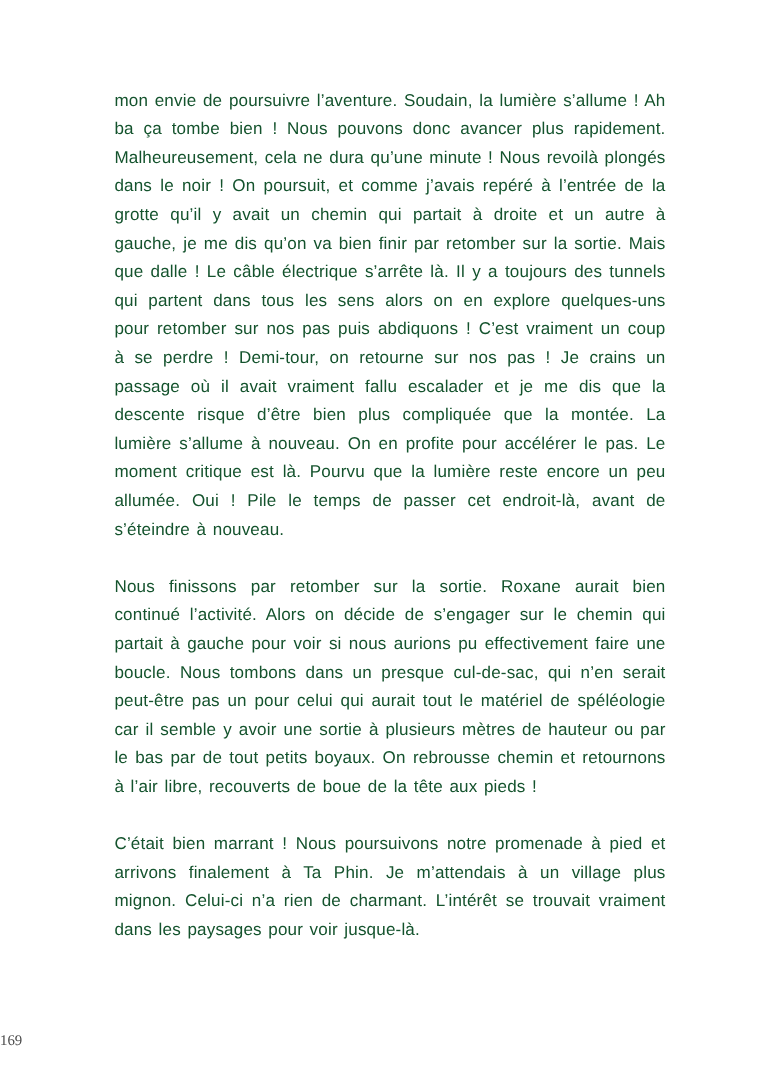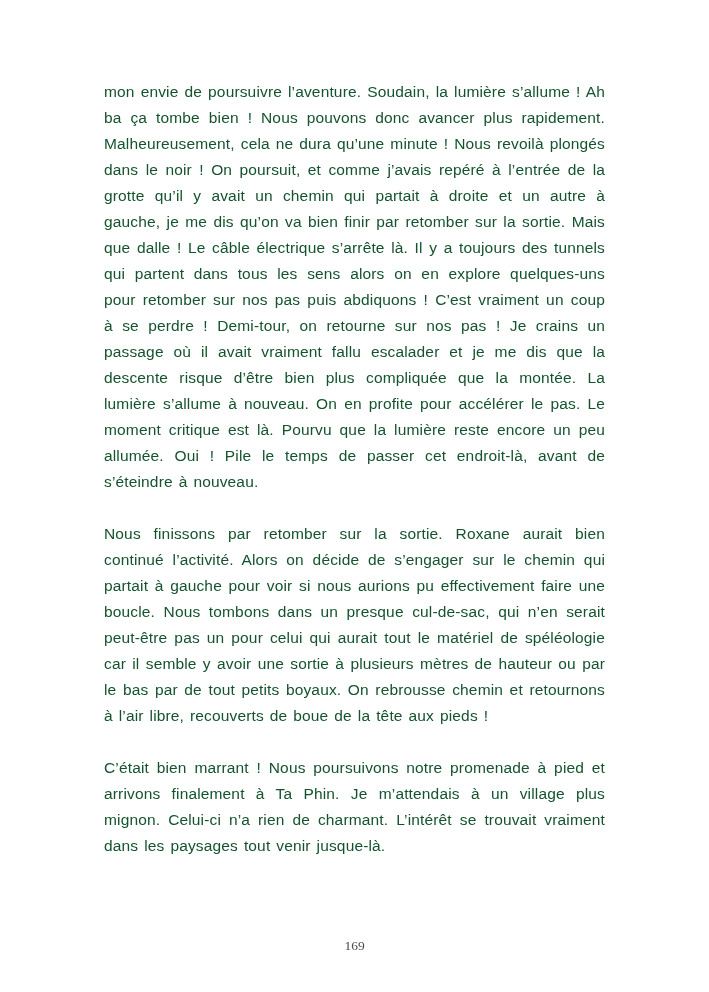--- a/index.html
+++ b/index.html
@@ -31,29 +31,29 @@
     margin: 0 0 26px 0;
   }
   .text-block p:last-child {
     margin-bottom: 0;
   }
   .page-number {
     position: absolute;
     left: 0;
     right: 0;
     top: 938px;
-    text-align: center;
+    text-align: left;
     font-family: "Liberation Serif", serif;
     font-size: 13.5px;
     color: #4a4a4a;
   }
 </style>
 </head>
 <body>
 
 <div class="page">
   <div class="text-block">
     <p>mon envie de poursuivre l’aventure. Soudain, la lumière s’allume ! Ah ba ça tombe bien ! Nous pouvons donc avancer plus rapidement. Malheureusement, cela ne dura qu’une minute ! Nous revoilà plongés dans le noir ! On poursuit, et comme j’avais repéré à l’entrée de la grotte qu’il y avait un chemin qui partait à droite et un autre à gauche, je me dis qu’on va bien finir par retomber sur la sortie. Mais que dalle ! Le câble électrique s’arrête là. Il y a toujours des tunnels qui partent dans tous les sens alors on en explore quelques-uns  pour retomber sur nos pas puis abdiquons ! C’est vraiment un coup à se perdre ! Demi-tour, on retourne sur nos pas ! Je crains un passage où il avait vraiment fallu escalader et je me dis que la descente risque d’être bien plus compliquée que la montée. La lumière s’allume à nouveau. On en profite pour accélérer le pas. Le moment critique est là. Pourvu que la lumière reste encore un peu allumée. Oui ! Pile le temps de passer cet endroit-là, avant de s’éteindre à nouveau.</p>
     <p>Nous finissons par retomber sur la sortie. Roxane aurait bien continué l’activité. Alors on décide de s’engager sur le chemin qui partait à gauche pour voir si nous aurions pu effectivement faire une boucle. Nous tombons dans un presque cul-de-sac, qui n’en serait peut-être pas un pour celui qui aurait tout le matériel de spéléologie car il semble y avoir une sortie à plusieurs mètres de hauteur ou par le bas par de tout petits boyaux. On rebrousse chemin et retournons à l’air libre, recouverts de boue de la tête aux pieds !</p>
-    <p>C’était bien marrant ! Nous poursuivons notre promenade à pied et arrivons finalement à Ta Phin. Je m’attendais à un village plus mignon. Celui-ci n’a rien de charmant. L’intérêt se trouvait vraiment dans les paysages tout venir jusque-là.</p>
+    <p>C’était bien marrant ! Nous poursuivons notre promenade à pied et arrivons finalement à Ta Phin. Je m’attendais à un village plus mignon. Celui-ci n’a rien de charmant. L’intérêt se trouvait vraiment dans les paysages pour voir jusque-là.</p>
   </div>
   <div class="page-number">169</div>
 </div>
 
 </body></html>

